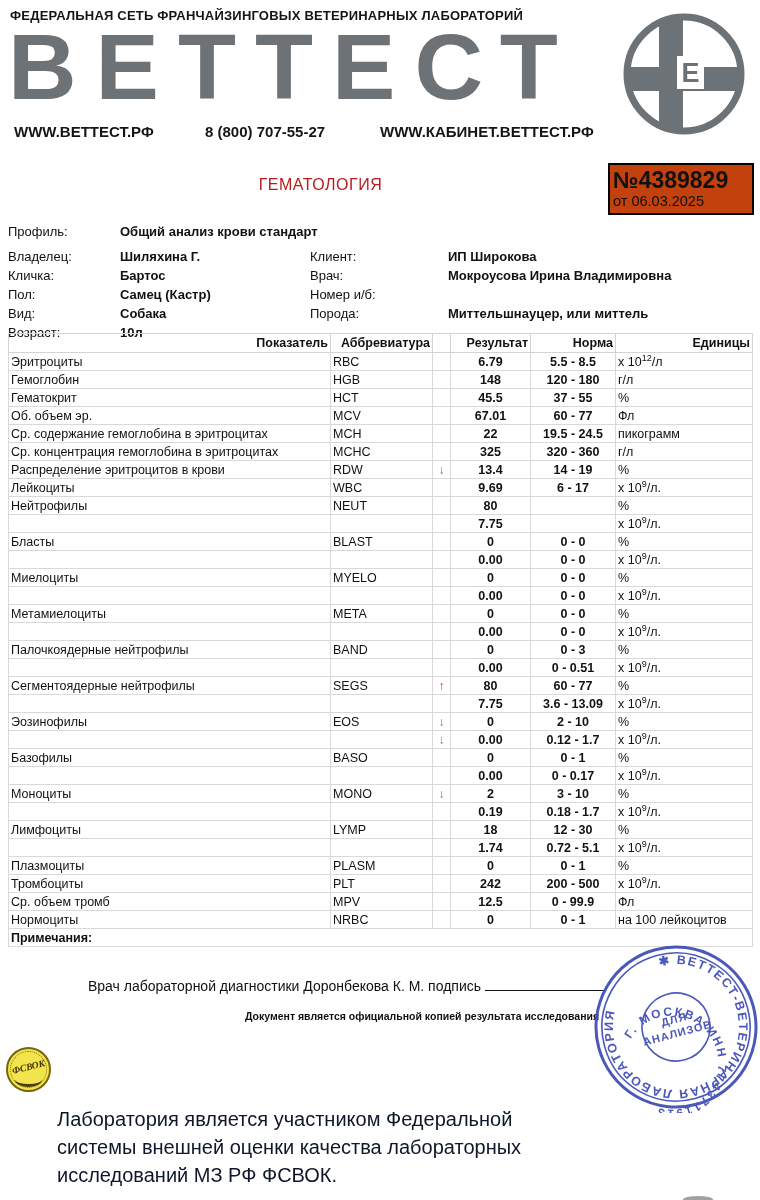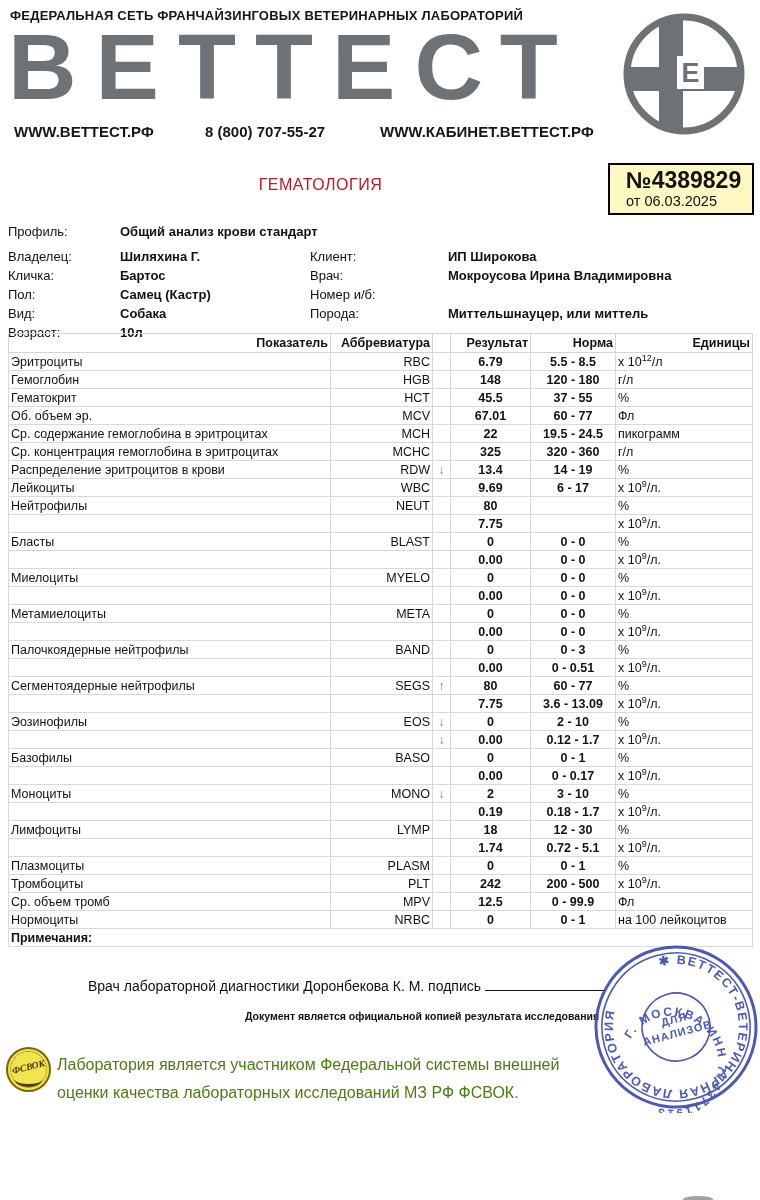--- a/index.html
+++ b/index.html
@@ -9,52 +9,52 @@
     font-family:"Liberation Sans", sans-serif; color:#111; overflow:hidden;
   }
   
   .tagline { position:absolute; left:10px; top:8px; font-size:13px; font-weight:bold; color:#151515; letter-spacing:.2px; white-space:nowrap; }
   .brand   { position:absolute; left:8px; top:20px; font-size:95px; line-height:1; font-weight:900; color:#6d7277; letter-spacing:19px; transform:scaleY(.98); white-space:nowrap; }
   .hdr-link { position:absolute; top:123px; font-size:15px; font-weight:bold; color:#151515; white-space:nowrap; }
   .hdr-link.l1 { left:14px; } .hdr-link.l2 { left:205px; } .hdr-link.l3 { left:380px; }
   .logo-svg { position:absolute; left:617px; top:6px; }
   
   .rep-title { position:absolute; left:11px; top:176px; width:619px; text-align:center; font-size:16px; letter-spacing:.5px; color:#b91c1c; }
-  .num-box { position:absolute; left:608px; top:163px; width:146px; border:2px solid #000; padding:2px 8px 4px 16px; background:#fef9c3; }
+  .num-box { position:absolute; left:608px; top:163px; width:146px; border:2px solid #000; padding:2px 8px 4px 3px; background:#c2410c; }
   .num-box .num { font-size:23px; font-weight:bold; line-height:26px; white-space:nowrap; }
   .num-box .date { font-size:14.5px; line-height:16px; }
   
   .info { position:absolute; left:0; top:224px; width:688px; }
   .info-row { position:relative; height:19px; font-size:13px; }
   .info-row.first { height:25px; }
   .info-row span { position:absolute; top:0; white-space:nowrap; }
   .info-row .l1 { left:8px; }   .info-row .v1 { left:120px; font-weight:bold; }
   .info-row .l2 { left:310px; } .info-row .v2 { left:420px; font-weight:bold;padding-left:28px; }
   
   table.results { position:absolute; left:8px; top:333px; width:744px; border-collapse:collapse; border:1px solid #8f8f8f; font-size:12.5px; table-layout:fixed; }
   table.results th { border:1px solid #d4d4d4; height:19px; font-size:12.5px; font-weight:bold; text-align:right; padding:0 2px; }
   table.results td { border:1px solid #d9d9d9; height:18px; padding:0 2px; vertical-align:middle; }
   td.c-name { text-align:left; padding-left:6px; }
-  td.c-abbr { text-align:right; }
+  td.c-abbr { text-align:left; }
   td.c-flag { text-align:center; font-weight:bold; font-size:12px; }
   td.c-res, td.c-norm { text-align:center; font-weight:bold; }
   td.c-unit { text-align:left; padding-left:6px; }
   td.c-unit sup { font-size:9px; }
   .flag-up { color:#e5332a; } .flag-down { color:#3a8fd0; }
   td.notes { font-weight:bold; text-align:left; padding-left:6px; border-top:1px solid #d9d9d9; }
   
   .sign-line { position:absolute; left:0; top:977px; width:760px; font-size:14px; }
   .sign-line .txt { margin-left:88px; }
   .sign-line .blank { display:inline-block; width:120px; border-bottom:1px solid #111; height:14px; vertical-align:baseline; }
   .copy-note { position:absolute; left:245px; top:1010px; font-size:10.5px; font-weight:bold; color:#111; }
   .fsvok-badge { position:absolute; left:6px; top:1047px; width:45px; height:45px; border-radius:50%; background:#f2e44c; border:2px solid #77660a; }
   .fsvok-badge::before { content:""; position:absolute; inset:2px; border:1px dotted #77660a; border-radius:50%; }
   .fsvok-badge::after { content:""; position:absolute; left:7px; right:7px; bottom:3px; height:12px; border-bottom:3px solid #4a3d05; border-radius:50%; }
   .fsvok-badge .b-txt { position:absolute; left:0; top:13px; width:100%; text-align:center; font-family:"Liberation Serif", serif; font-style:italic; font-weight:bold; font-size:9.5px; color:#3f3403; transform:rotate(-14deg); }
-  .fsvok-text { position:absolute; left:57px; top:1051px; width:540px; font-size:16px; line-height:28px; color:#4d7c0f; }
+  .fsvok-text { position:absolute; left:57px; top:1105px; width:540px; font-size:20px; line-height:28px; color:#0f172a; }
   .stamp { position:absolute; left:590px; top:941px; opacity:.92; }
   .bottom-artifact { position:absolute; left:683px; bottom:-3px; width:30px; height:7px; border-radius:50%; background:#8a8a8a; opacity:.8; }
 </style>
 </head>
 <body>
 
 <div class="page">
 
   <div class="tagline">ФЕДЕРАЛЬНАЯ СЕТЬ ФРАНЧАЙЗИНГОВЫХ ВЕТЕРИНАРНЫХ  ЛАБОРАТОРИЙ</div>
   <div class="brand">ВЕТТЕСТ</div>

